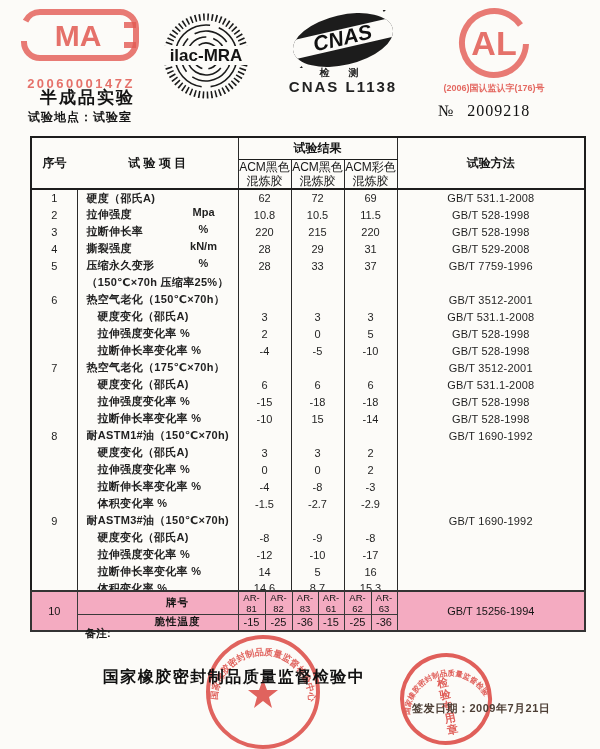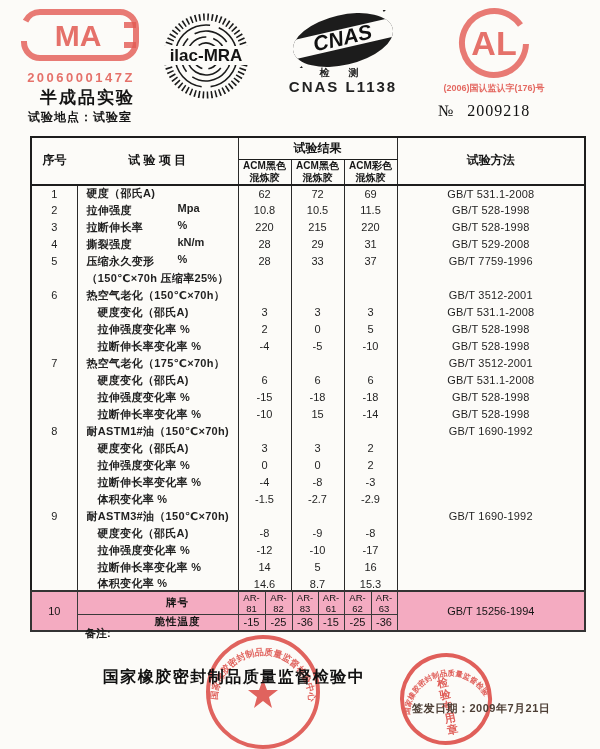--- a/index.html
+++ b/index.html
@@ -5,49 +5,49 @@
   html,body{margin:0;padding:0;}
   .page{
     position:relative;width:600px;height:749px;overflow:hidden;
     background:#fcfbf8;
     font-family:"Liberation Sans","DejaVu Sans",sans-serif;
     color:#1f1f1f;
   }
   
   .stamp{position:absolute;}
   .cma-wrap{left:20px;top:8px;width:122px;text-align:center;}
-  .cma-num{margin-top:4px;color:#e25a52;font-weight:bold;font-size:13px;letter-spacing:2.5px;opacity:.85;}
+  .cma-num{margin-top:10px;color:#e25a52;font-weight:bold;font-size:13px;letter-spacing:2.5px;opacity:.85;}
   .title{position:absolute;left:40px;top:86px;font-size:17px;font-weight:bold;letter-spacing:2px;color:#141414;}
   .location{position:absolute;left:28px;top:109px;font-size:12px;font-weight:bold;letter-spacing:1px;color:#141414;}
   .report-no{position:absolute;left:438px;top:102px;font-family:"Liberation Serif","DejaVu Serif",serif;font-size:16px;color:#101010;}
   .report-no .num{margin-left:14px;letter-spacing:1px;}
   .cnas-sub1{position:absolute;left:283px;top:66px;width:120px;text-align:center;font-size:10px;font-weight:bold;letter-spacing:8px;color:#222;}
   .cnas-sub2{position:absolute;left:283px;top:78px;width:120px;text-align:center;font-size:15px;font-weight:bold;letter-spacing:2px;color:#222;}
   .cal-num{position:absolute;left:428px;top:82px;width:132px;text-align:center;font-size:9px;font-weight:bold;color:#e25a52;opacity:.9;}
   
   table{border-collapse:collapse;table-layout:fixed;}
   .main-table{position:absolute;left:30px;top:136px;width:554px;border:2px solid #1d1d1d;}
   .main-table th{font-size:12px;font-weight:bold;color:#161616;padding:0;}
   .main-table thead .h-top{height:22px;}
   .main-table thead .h-bot{height:20px;}
   th.h-no{border-right:0;margin-left:27px;}
   th.h-item{border-right:1px solid #2a2a2a;}
   th.h-result{border-bottom:1px solid #2a2a2a;}
-  th.h-sub{border-right:1px solid #2a2a2a;font-size:10px;line-height:1.2;font-weight:bold;}
+  th.h-sub{border-right:1px solid #2a2a2a;font-size:12px;line-height:1.2;font-weight:normal;}
   th.h-sub:last-of-type{border-right:1px solid #2a2a2a;}
   th.h-method{border-left:1px solid #2a2a2a;}
   .main-table thead th{border-bottom-width:2px;border-bottom-style:solid;border-bottom-color:#1d1d1d;}
   .main-table thead th.h-result{border-bottom-width:1px;}
   .main-table tbody tr{height:17px;}
   .main-table tbody td{font-size:11px;padding:0;vertical-align:middle;}
   td.c-no{border-right:1px solid #2a2a2a;text-align:center;}
   td.c-item{border-right:1px solid #2a2a2a;position:relative;text-align:left;}
   td.c-item .it{padding-left:9px;font-weight:600;letter-spacing:.3px;white-space:nowrap;}
   td.c-item.ind .it{padding-left:20px;}
-  td.c-item .unit{position:absolute;right:8px;top:0;width:52px;font-weight:600;}
+  td.c-item .unit{position:absolute;right:8px;top:0;width:52px;text-align:center;font-weight:600;}
   td.c-v{border-right:1px solid #2a2a2a;text-align:center;}
   td.c-m{text-align:center;letter-spacing:.2px;}
   
   .pink-table{position:absolute;left:30px;top:590px;width:554px;border:2px solid #333;background:#f4abc1;}
   .pink-table td{font-size:10.5px;padding:0;text-align:center;background:#f4abc1;color:#151515;}
   .pink-table tr{height:16px;}
   td.p-no{border-right:1px solid #3a3a3a;font-size:11px;}
   td.p-label{border-right:1px solid #3a3a3a;font-weight:bold;letter-spacing:1px;padding-left:40px;}
   td.p-g{border-right:1px solid #3a3a3a;font-size:9.5px;}
   td.p-t{border-right:1px solid #3a3a3a;font-size:11px;}

